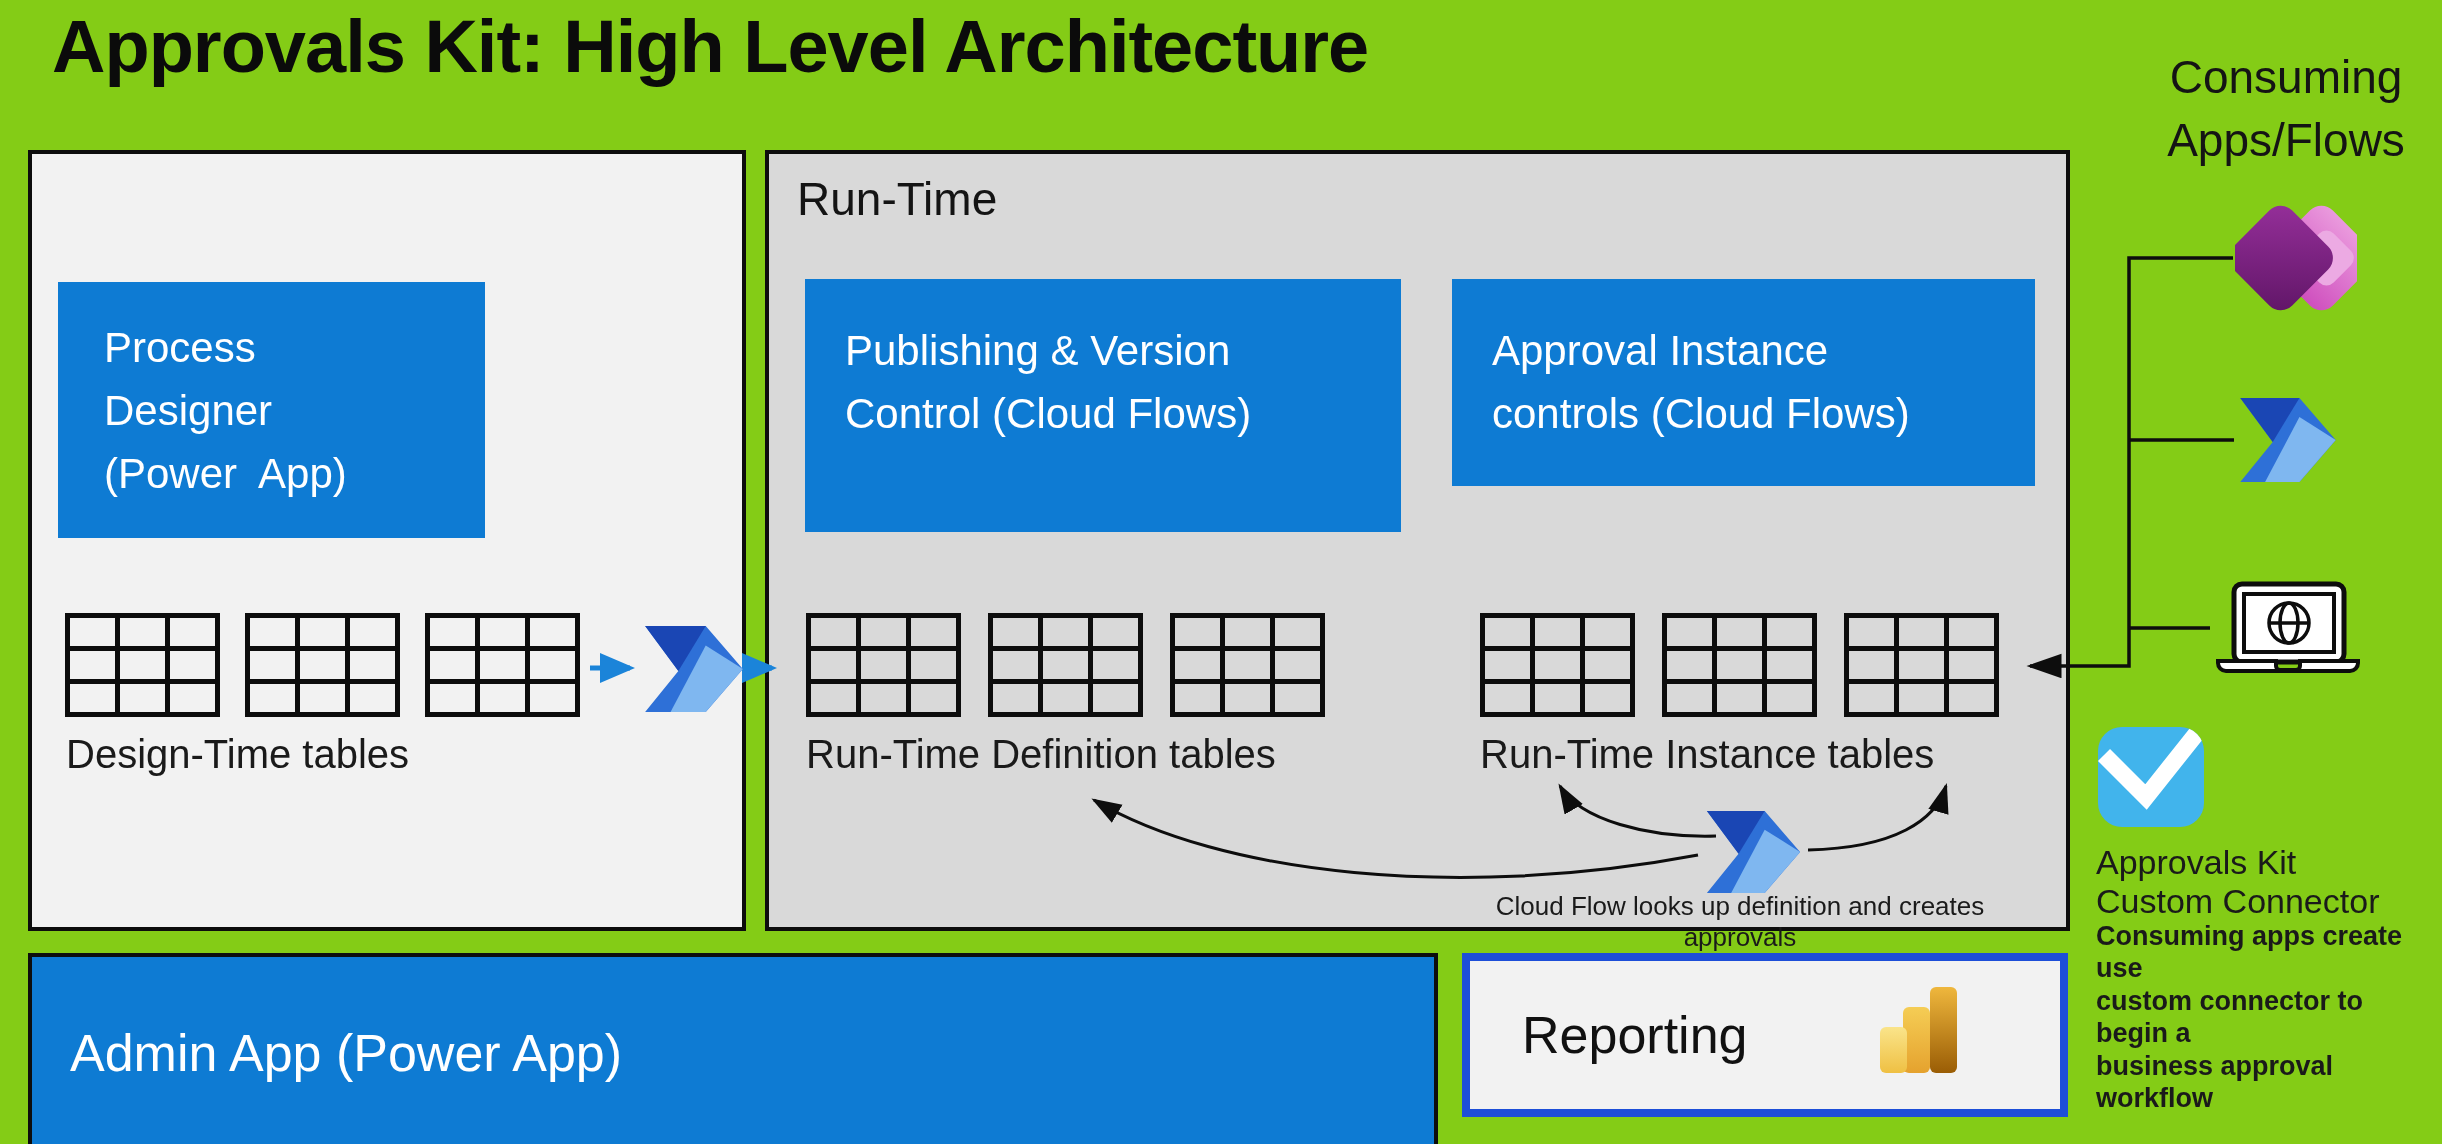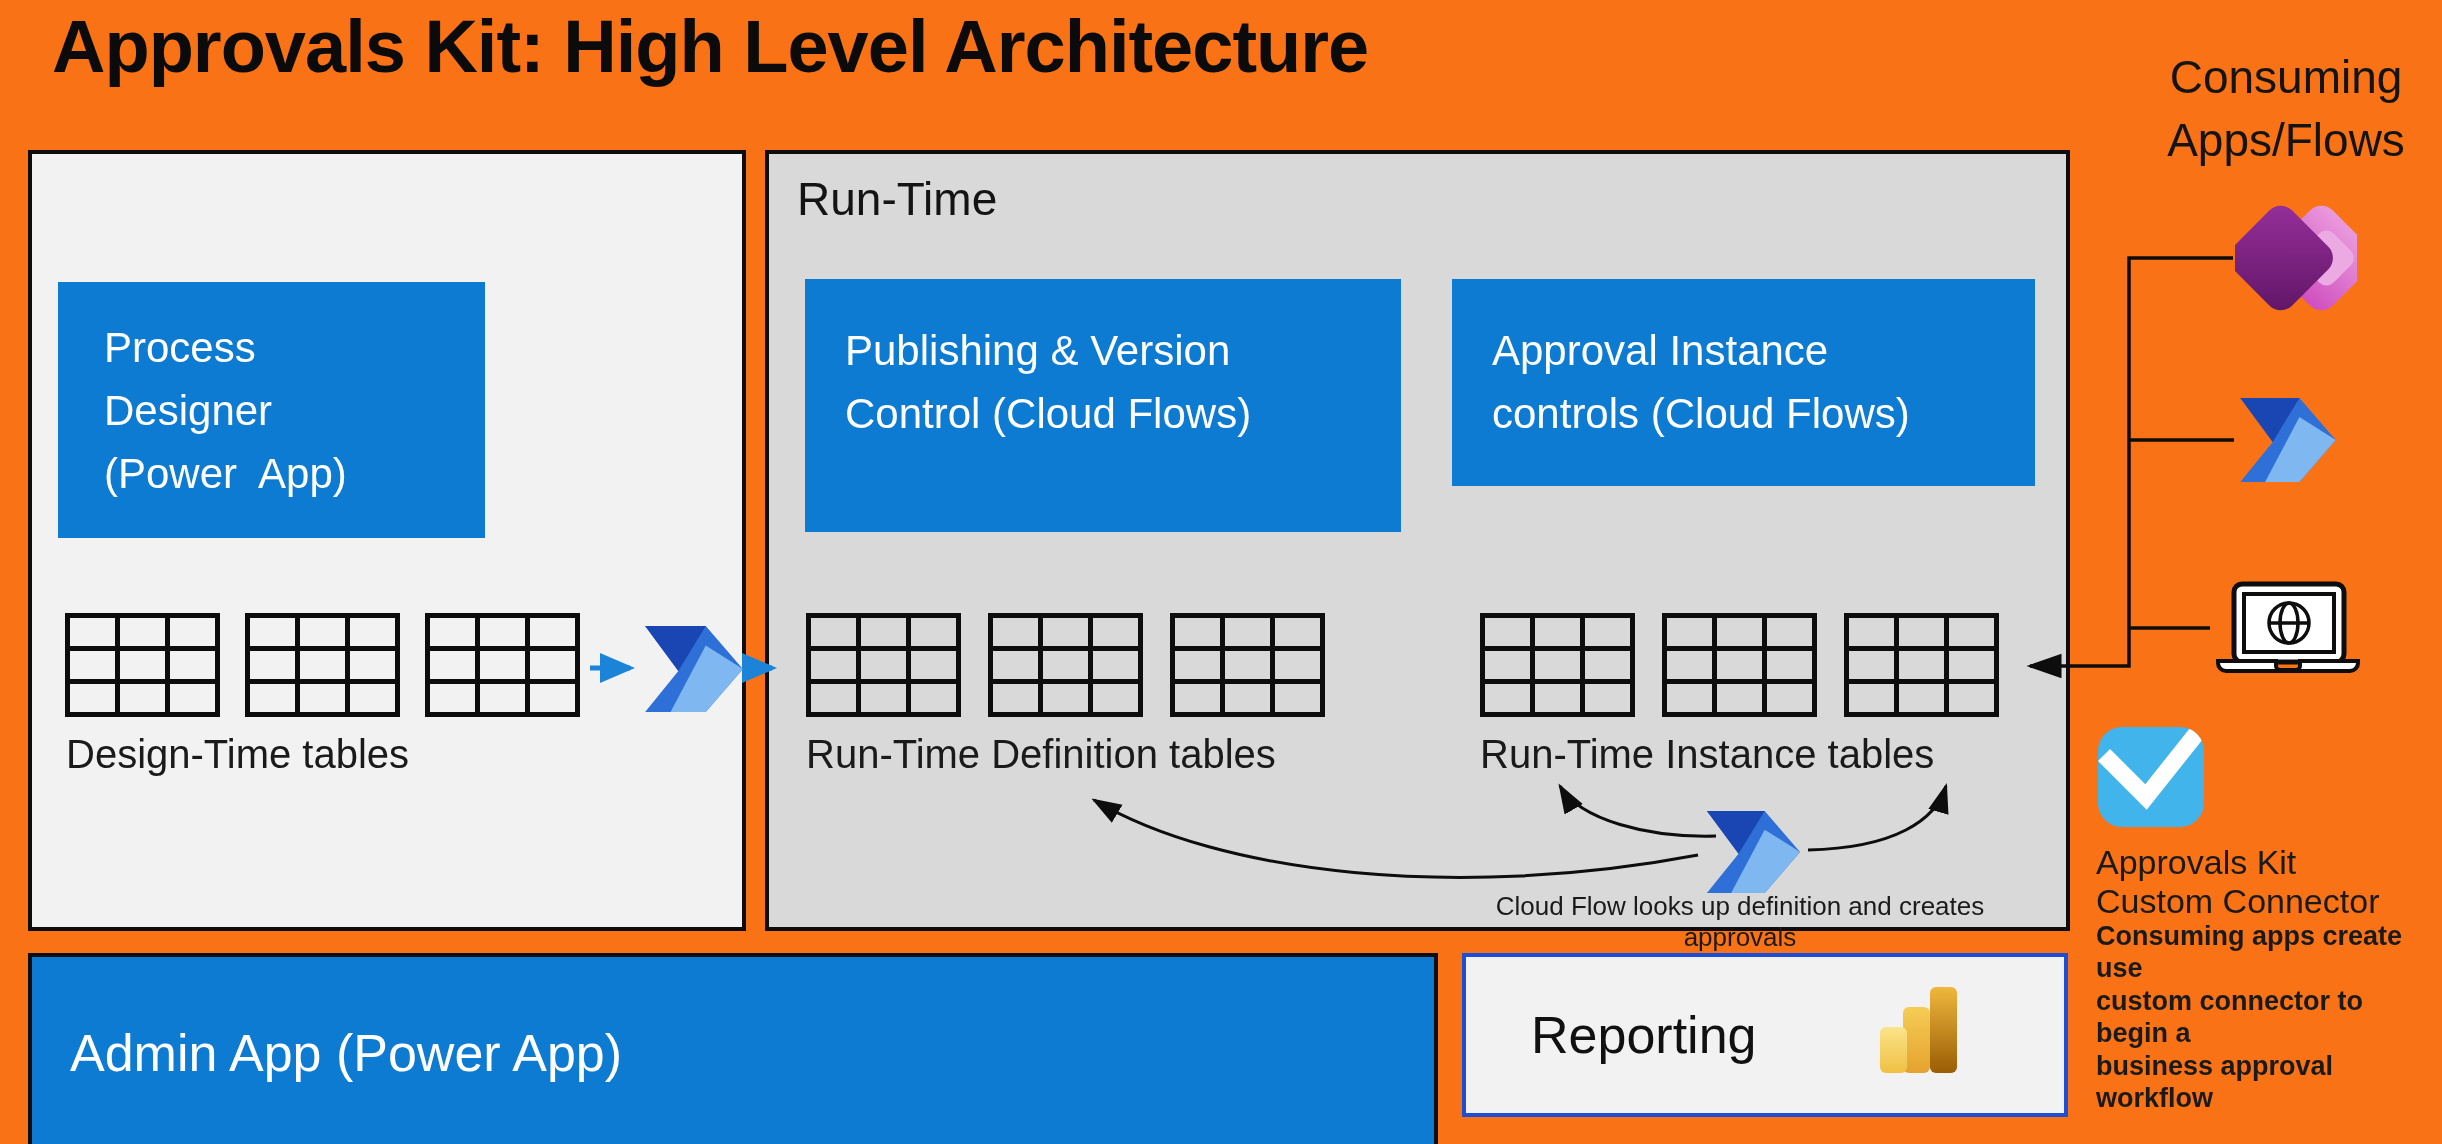--- a/index.html
+++ b/index.html
@@ -1,17 +1,17 @@
 <!DOCTYPE html>
 <html><head>
 <meta charset="utf-8">
 <style>
   html,body{margin:0;padding:0;background:#ffffff;}
   #canvas{
-    position:relative;width:2442px;height:1144px;background:#f97316;overflow:hidden;
+    position:relative;width:2442px;height:1144px;background:#84cc16;overflow:hidden;
     font-family:"Liberation Sans","DejaVu Sans",sans-serif;color:#111;
   }
   .abs{position:absolute;}
   
   #page-title{left:52px;top:4px;font-size:74px;font-weight:800;letter-spacing:-1px;color:#0b0b0b;}
   
   .panel{border:4px solid #0d0d0d;box-sizing:border-box;}
   #design-panel{left:28px;top:150px;width:718px;height:781px;background:#f2f2f2;}
   #runtime-panel{left:765px;top:150px;width:1305px;height:781px;background:#d9d9d9;}
   .panel-label{font-size:46px;color:#141414;}
@@ -28,22 +28,22 @@
        gap:5px;background:#0d0d0d;border:5px solid #0d0d0d;box-sizing:border-box;
        width:155px;height:104px;}
   .tbl.light i{background:#f2f2f2;}
   .tbl.dark i{background:#d9d9d9;}
   .tbl i{display:block;}
   .tbl-label{font-size:40px;color:#1a1a1a;}
   
   #admin-bar{left:28px;top:953px;width:1410px;height:200px;background:#0e7bd3;border:4px solid #0d0d0d;
              box-sizing:border-box;display:flex;align-items:center;padding-left:38px;
              color:#fff;font-size:52px;}
-  #reporting-box{left:1462px;top:953px;width:606px;height:164px;background:#f2f2f2;border:4px solid #1d4ed8;
-             box-sizing:border-box;display:flex;align-items:center;padding-left:65px;
+  #reporting-box{left:1462px;top:953px;width:606px;height:164px;background:#f2f2f2;border:8px solid #1d4ed8;
+             box-sizing:border-box;display:flex;align-items:center;padding-left:52px;
              color:#111;font-size:52px;}
   
   #consuming-title{left:2136px;top:46px;width:300px;text-align:center;font-size:46px;line-height:1.38;color:#141414;}
   #connector-title{left:2096px;top:843px;font-size:34px;line-height:1.16;color:#1a1a1a;}
   #connector-desc{left:2096px;top:920px;font-size:27px;line-height:1.2;color:#1a1a1a;font-weight:bold;}
   
   #cloudflow-caption{left:1450px;top:891px;width:580px;text-align:center;font-size:26px;color:#1a1a1a;}
   
   #overlay{left:0;top:0;width:2442px;height:1144px;pointer-events:none;}
   .icon-abs{position:absolute;}

